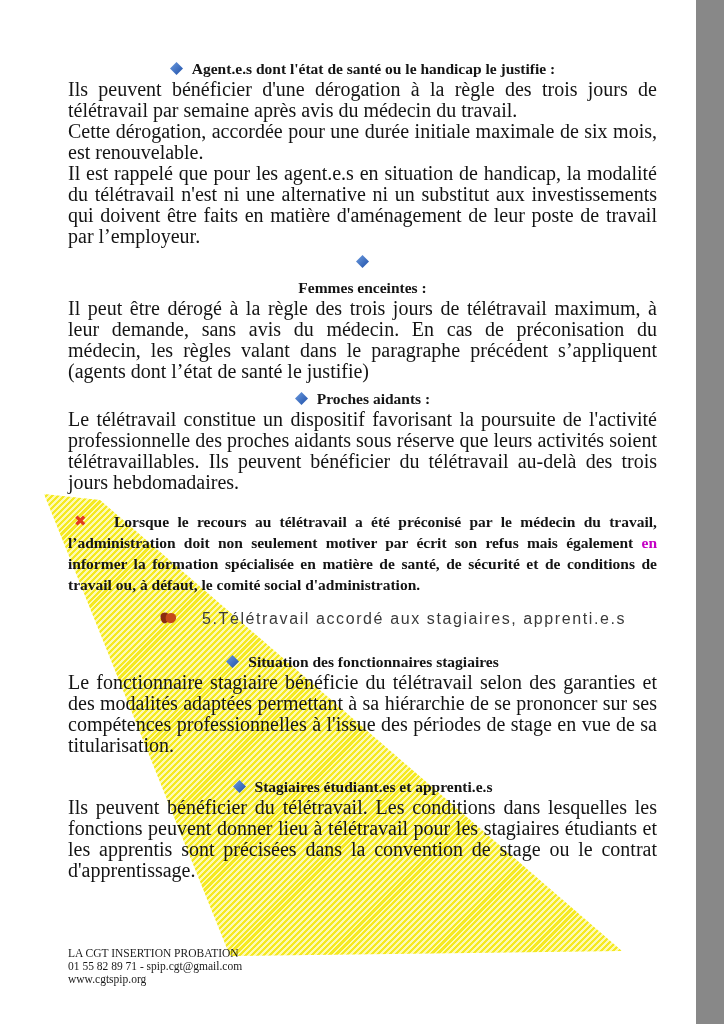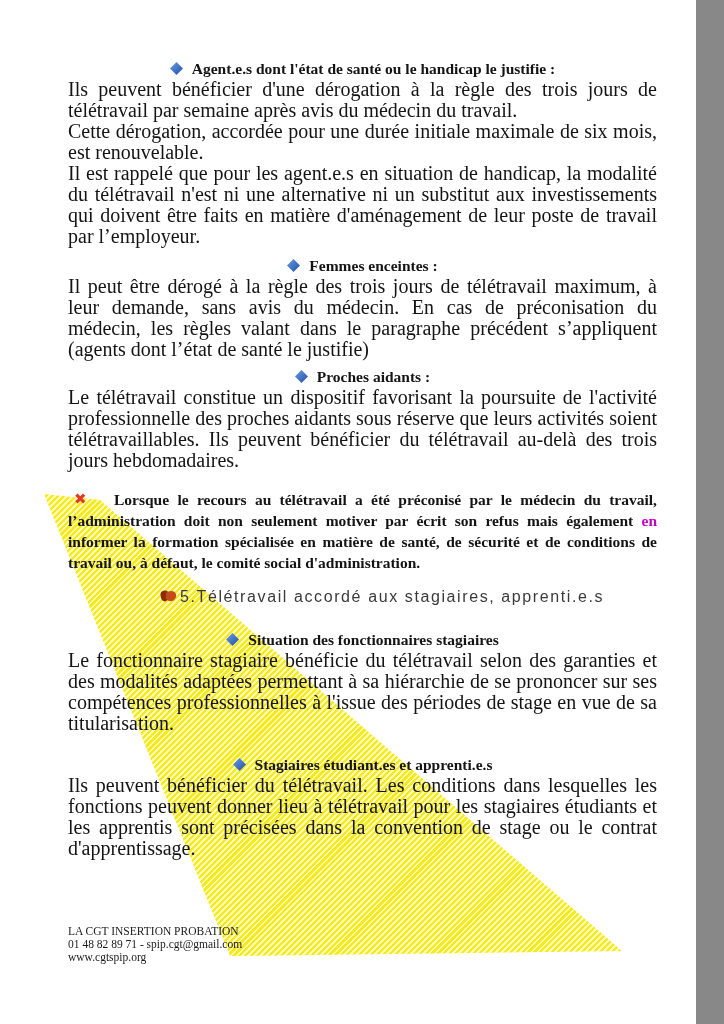--- a/index.html
+++ b/index.html
@@ -40,38 +40,38 @@
   }
   .alert .cross{
     position:absolute;left:6px;top:0;
     text-indent:0;
     color:#e23b1e;font-size:15px;
     font-family:"DejaVu Sans", sans-serif;
     font-weight:bold;
   }
   .alert .hl{color:#c400c4;}
   .sec5{
-    display:flex;align-items:center;
+    display:flex;align-items:center;gap:22px;
     margin-left:90px;
     font-family:"Liberation Sans", sans-serif;
     font-size:16px;letter-spacing:1.6px;color:#3a3a3a;
     line-height:24px;
   }
   .leaf-svg{display:block;flex:0 0 auto;}
   .footer{
     text-align:left;
     font-size:11.5px;line-height:13px;
     color:#1a1a1a;
   }
   .footer div{margin:0;}
   
   .mt-p1{margin-top:20px;}
   .mt-p2{margin-top:10px;}
   .mt-p3{margin-top:10px;}
-  .mt-h2{margin-top:8px;}
+  .mt-h2{margin-top:8px;flex-direction:column;}
   .mt-p4{margin-top:12px;}
   .mt-h3{margin-top:6px;}
   .mt-p5{margin-top:10px;}
   .mt-alert{margin-top:18px;}
   .mt-sec5{margin-top:12px;}
   .mt-h4{margin-top:20px;}
   .mt-p6{margin-top:16px;}
   .mt-h5{margin-top:20px;}
   .mt-p7{margin-top:14px;}
   .mt-footer{margin-top:66px;}
@@ -147,18 +147,18 @@
       <svg class="diamond-svg" width="13" height="13" viewBox="0 0 12 12">
         <path d="M6 0 L12 6 L6 12 L0 6 Z" fill="url(#dg1)"></path>
       </svg>
       <span>Stagiaires étudiant.es et apprenti.e.s</span>
     </div>
 
     <p class="body mt-p7">Ils peuvent bénéficier du télétravail. Les conditions dans lesquelles les fonctions peuvent donner lieu à télétravail pour les stagiaires étudiants et les apprentis sont précisées dans la convention de stage ou le contrat d'apprentissage.</p>
 
     <div class="footer mt-footer">
       <div>LA CGT INSERTION PROBATION</div>
-      <div>01 48 82 89 71 -  spip.cgt@gmail.com</div>
+      <div>01 55 82 89 71 -  spip.cgt@gmail.com</div>
       <div>www.cgtspip.org</div>
     </div>
 
   </div>
 </div>
 
 </body></html>

